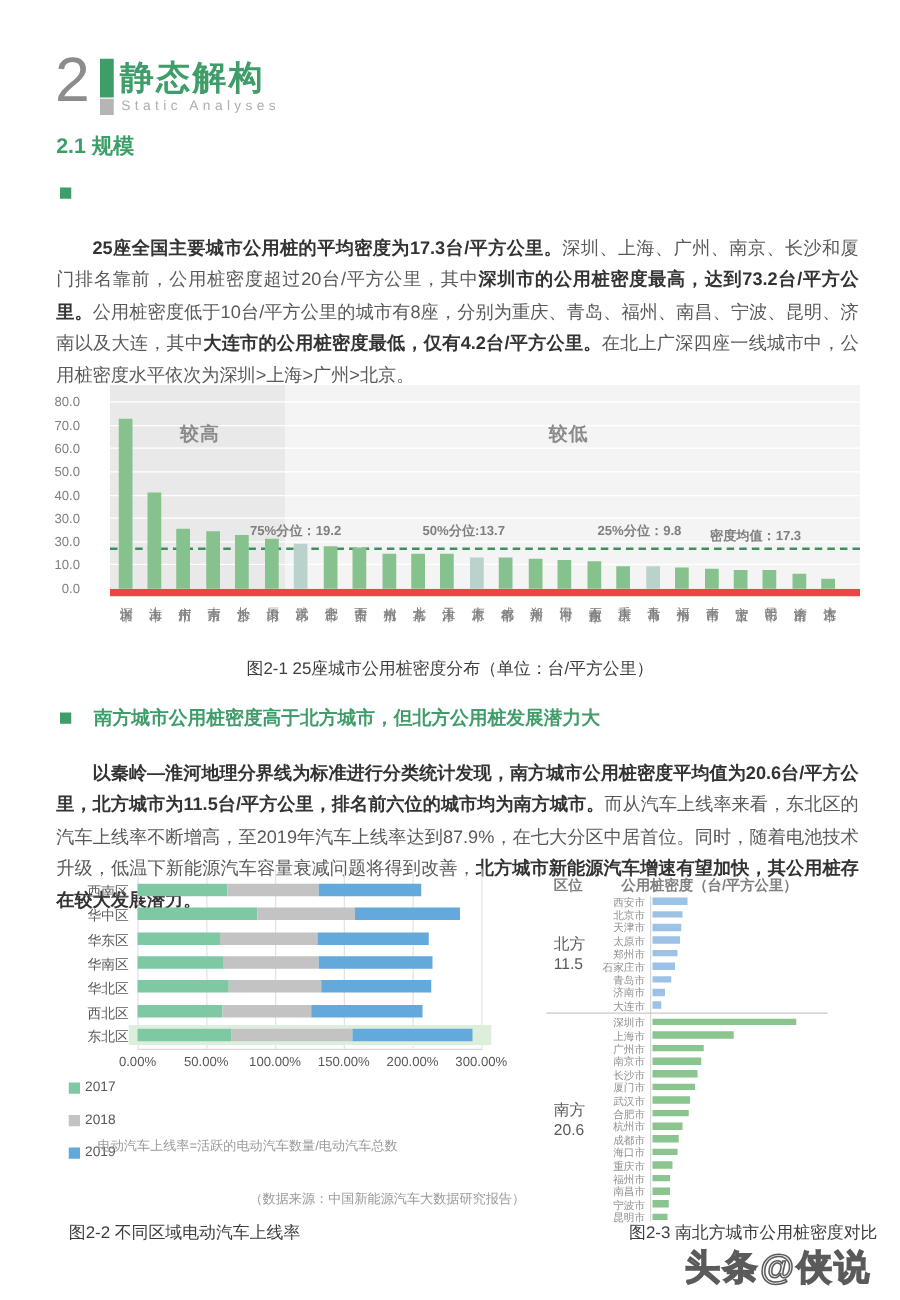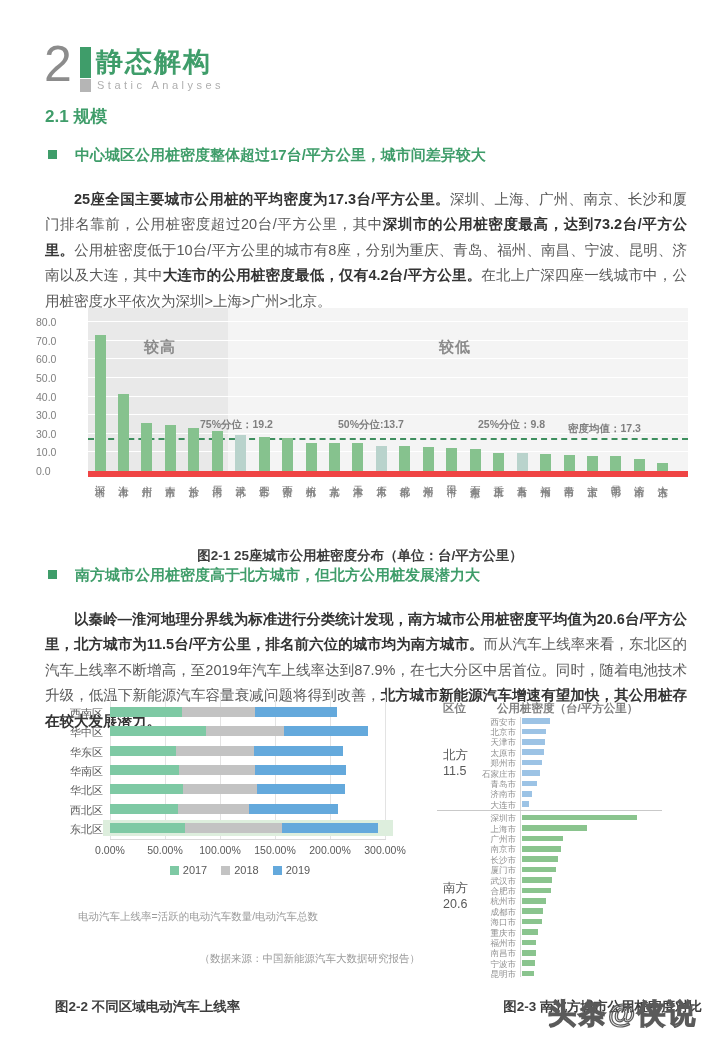--- a/index.html
+++ b/index.html
@@ -38,34 +38,34 @@
   .c21-region-label{position:absolute;top:30px;width:80px;text-align:center;font-size:15px;font-weight:bold;color:#8b8b8b;letter-spacing:1px;}
   .c21-rl1{left:32px;}
   .c21-rl2{left:327px;}
   .c21-ann{position:absolute;top:110px;font-size:10.5px;font-weight:bold;color:#7f7f7f;white-space:nowrap;}
   .c21-a1{left:112px;}
   .c21-a2{left:250px;}
   .c21-a3{left:390px;}
   .c21-meanline{position:absolute;left:0;width:600px;top:130px;border-top:2px dashed #3f8f5f;}
   .c21-meanlabel{position:absolute;left:480px;top:114px;font-size:10.5px;font-weight:bold;color:#7f7f7f;white-space:nowrap;}
   .c21-ylabels{left:36px;top:308px;width:28px;height:163px;}
-  .c21-ylab{position:absolute;right:0;width:28px;text-align:left;font-size:10.5px;color:#7f7f7f;}
+  .c21-ylab{position:absolute;right:0;width:28px;text-align:right;font-size:10.5px;color:#7f7f7f;}
   .c21-xlabels{left:88px;top:477px;width:600px;height:62px;}
   .c21-xlab{position:absolute;top:0;writing-mode:vertical-lr;text-orientation:upright;font-size:10.5px;color:#808080;letter-spacing:1px;line-height:15px;}
-  .caption{font-weight:bold;color:#3d3d3d;font-size:13.5px;margin-top:21px;}
+  .caption{font-weight:normal;color:#3d3d3d;font-size:13.5px;}
   .c21-caption{left:44px;top:526px;width:632px;text-align:center;}
   
   .c22{left:55px;top:692px;width:370px;height:196px;}
   .c22-grid{position:absolute;top:3px;height:144px;width:1px;background:#e3e3e3;}
   .c22-axis{position:absolute;left:55px;top:147px;width:276px;height:1px;background:#d9d9d9;}
   .c22-band{position:absolute;background:#ddeedd;}
   .c22-label{position:absolute;left:0;width:48px;text-align:right;font-size:11px;color:#595959;}
   .c22-seg{position:absolute;height:10px;}
   .c22-tick{position:absolute;top:152px;width:58px;text-align:center;font-size:10.5px;color:#595959;}
-  .c22-legend{position:absolute;left:0;top:172px;width:370px;display:flex;justify-content:center;gap:14px;font-size:11px;color:#595959;}
+  .c22-legend{position:absolute;left:0;top:172px;width:370px;display:flex;justify-content:center;gap:14px;font-size:11px;color:#595959;flex-direction:column;}
   .c22-legend .li{display:flex;align-items:center;gap:4px;}
   .c22-legend .sw{width:9px;height:9px;display:inline-block;}
   .c22-footnote{left:78px;top:910px;font-size:10.5px;color:#9a9a9a;}
   .c22-source{left:180px;top:952px;width:240px;text-align:right;font-size:10.5px;color:#9a9a9a;}
   .c22-caption{left:55px;top:977px;width:370px;text-align:left;}
   
   .c23{left:435px;top:698px;width:268px;height:285px;}
   .c23-colhead{position:absolute;top:3px;font-size:11.5px;font-weight:bold;color:#7f7f7f;}
   .c23-h1{left:8px;}
   .c23-h2{left:62px;}
@@ -88,21 +88,20 @@
 
   <div class="abs chap-num">2</div>
   <div class="abs chap-green-block"></div>
   <div class="abs chap-gray-block"></div>
   <div class="abs chap-title">静态解构</div>
   <div class="abs chap-sub">Static Analyses</div>
   <div class="abs sec-title">2.1 规模</div>
 
   <div class="abs bullet-row bullet1">
     <span class="bullet-sq"></span>
-    <span class="bullet-text">中心城区公用桩密度整体超过17台/平方公里，城市间差异较大</span>
   </div>
 
   <p class="abs para para1"><span class="b">25座全国主要城市公用桩的平均密度为17.3台/平方公里。</span><span>深圳、上海、广州、南京、长沙和厦门排名靠前，公用桩密度超过20台/平方公里，其中</span><span class="b">深圳市的公用桩密度最高，达到73.2台/平方公里。</span><span>公用桩密度低于10台/平方公里的城市有8座，分别为重庆、青岛、福州、南昌、宁波、昆明、济南以及大连，其中</span><span class="b">大连市的公用桩密度最低，仅有4.2台/平方公里。</span><span>在北上广深四座一线城市中，公用桩密度水平依次为深圳&gt;上海&gt;广州&gt;北京。</span></p>
 
   <div class="abs c21-ylabels" id="c21-ylabels">
       <div class="c21-ylab" style="top: 157px;">0.0</div>
       <div class="c21-ylab" style="top: 138.38px;">10.0</div>
       <div class="c21-ylab" style="top: 119.76px;">30.0</div>
       <div class="c21-ylab" style="top: 101.14px;">30.0</div>
       <div class="c21-ylab" style="top: 82.52px;">40.0</div>

